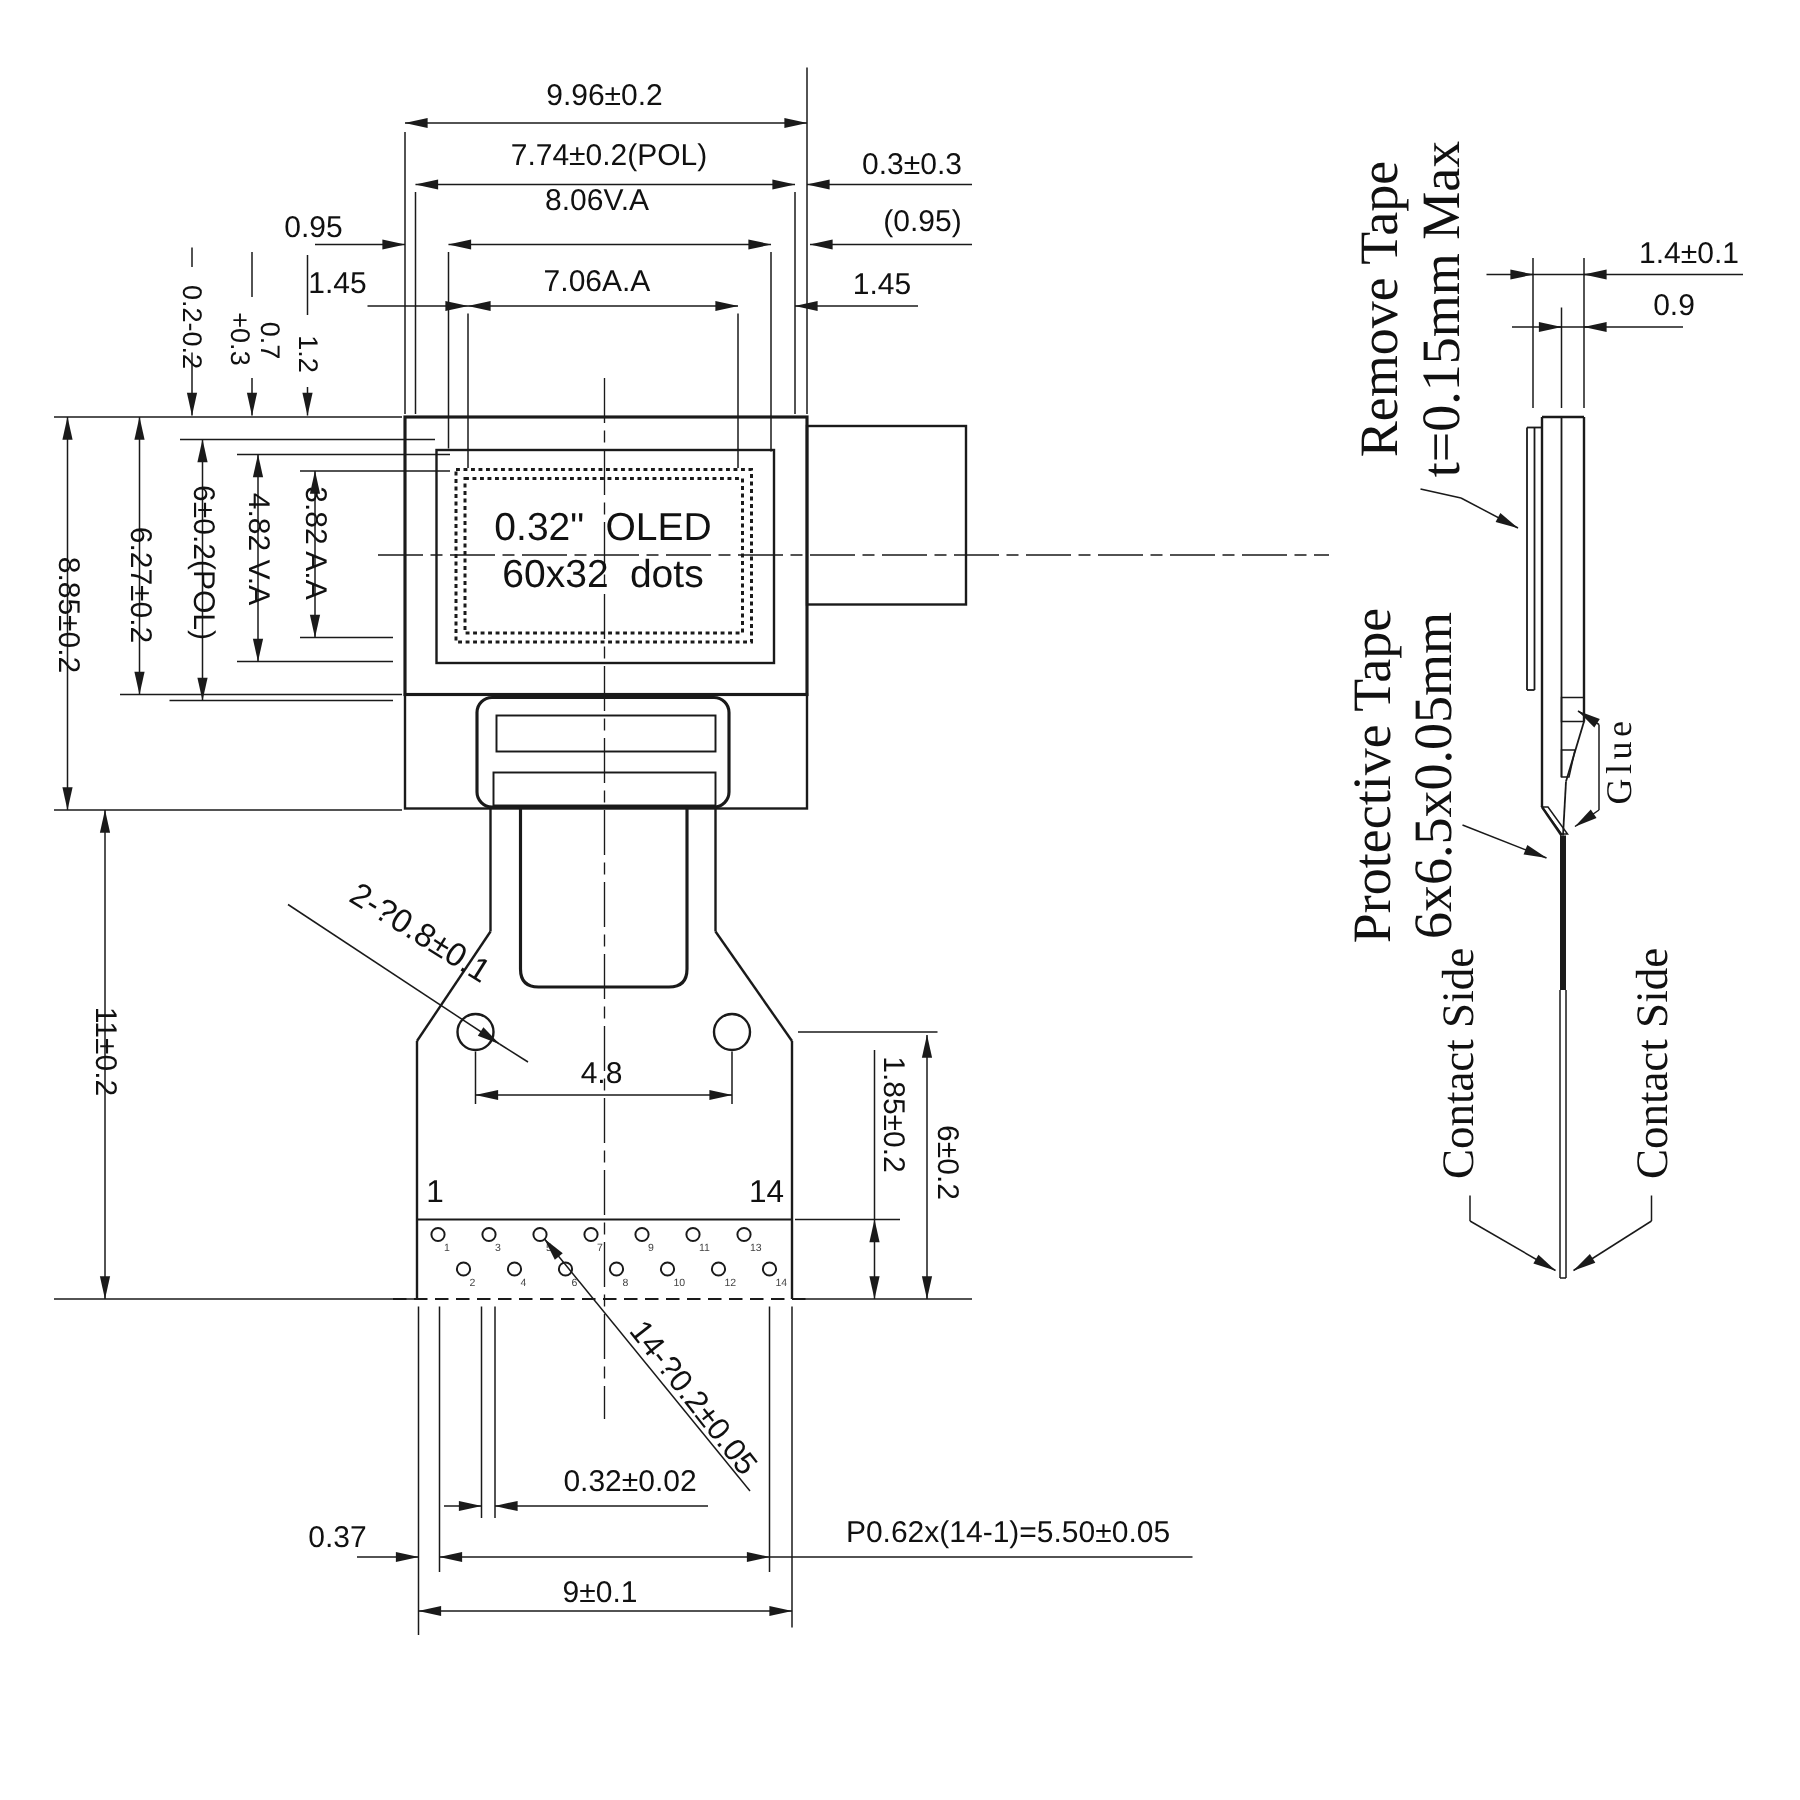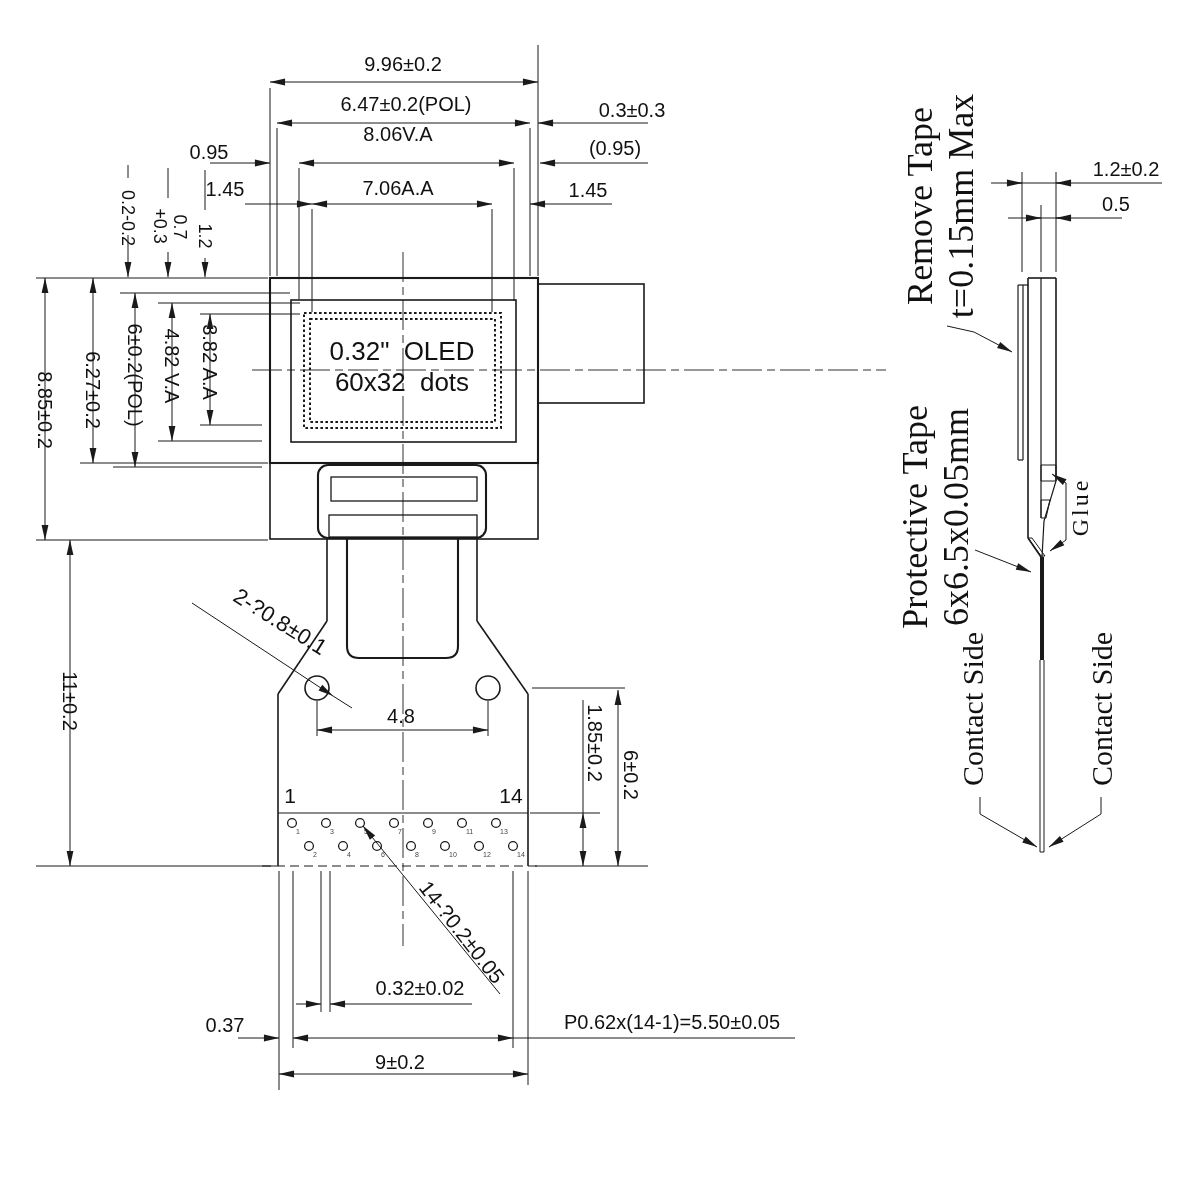--- a/index.html
+++ b/index.html
@@ -213,22 +213,22 @@
     <line x1="1028" y1="538" x2="1041" y2="557" class="s15"></line>
     <polygon points="1028,538 1041,556 1045,556 1032,538" fill="url(#hg)" class="s1"></polygon>
     <rect x="1040" y="557" width="4" height="103" class="fb"></rect>
     <line x1="1040" y1="660" x2="1040" y2="852" class="s1"></line>
     <line x1="1044" y1="660" x2="1044" y2="852" class="s1"></line>
     <line x1="1040" y1="852" x2="1044" y2="852" class="s1"></line>
   </g>
 </svg>
 
 <span class="lbl" style="left:403px;top:64px">9.96±0.2</span>
-<span class="lbl" style="left:406px;top:104px">6.47±0.2(POL)</span>
-<span class="lbl" style="left:632px;top:110px">0.3±0.3</span>
+<span class="lbl" style="left:406px;top:104px">7.74±0.2(POL)</span>
+<span class="lbl" style="left:608px;top:110px">0.3±0.3</span>
 <span class="lbl" style="left:209px;top:152px">0.95</span>
 <span class="lbl" style="left:398px;top:134px">8.06V.A</span>
 <span class="lbl" style="left:615px;top:148px">(0.95)</span>
 <span class="lbl" style="left:225px;top:189px">1.45</span>
 <span class="lbl" style="left:398px;top:188px">7.06A.A</span>
 <span class="lbl" style="left:588px;top:190px">1.45</span>
 
 <span class="lbl small r90" style="left:128px;top:218px">0.2-0.2</span>
 <span class="lbl small r90" style="left:160px;top:226px">+0.3</span>
 <span class="lbl small r90" style="left:180px;top:227px">0.7</span>
@@ -247,24 +247,24 @@
 <span class="lbl" style="left:280px;top:622px;transform:translate(-50%,-50%) rotate(32deg);font-size:22px">2-?0.8±0.1</span>
 <span class="lbl" style="left:401px;top:716px">4.8</span>
 <span class="lbl pin" style="left:290px;top:795px">1</span>
 <span class="lbl pin" style="left:511px;top:795px">14</span>
 <span class="lbl r90" style="left:595px;top:743px">1.85±0.2</span>
 <span class="lbl r90" style="left:631px;top:775px">6±0.2</span>
 <span class="lbl" style="left:462px;top:932px;transform:translate(-50%,-50%) rotate(52deg);font-size:21px">14-?0.2±0.05</span>
 <span class="lbl" style="left:420px;top:988px">0.32±0.02</span>
 <span class="lbl" style="left:225px;top:1025px">0.37</span>
 <span class="lbl" style="left:672px;top:1022px">P0.62x(14-1)=5.50±0.05</span>
-<span class="lbl" style="left:400px;top:1062px">9±0.2</span>
-
-<span class="lbl" style="left:1126px;top:169px">1.2±0.2</span>
-<span class="lbl" style="left:1116px;top:204px">0.5</span>
+<span class="lbl" style="left:400px;top:1062px">9±0.1</span>
+
+<span class="lbl" style="left:1126px;top:169px">1.4±0.1</span>
+<span class="lbl" style="left:1116px;top:204px">0.9</span>
 
 <div class="lbl serif rm90" style="left:941px;top:206px">
   <div>Remove Tape</div>
   <div>t=0.15mm Max</div>
 </div>
 <div class="lbl serif rm90" style="left:936px;top:517px">
   <div>Protective Tape</div>
   <div>6x6.5x0.05mm</div>
 </div>
 <span class="lbl glue rm90" style="left:1080px;top:507px">Glue</span>

